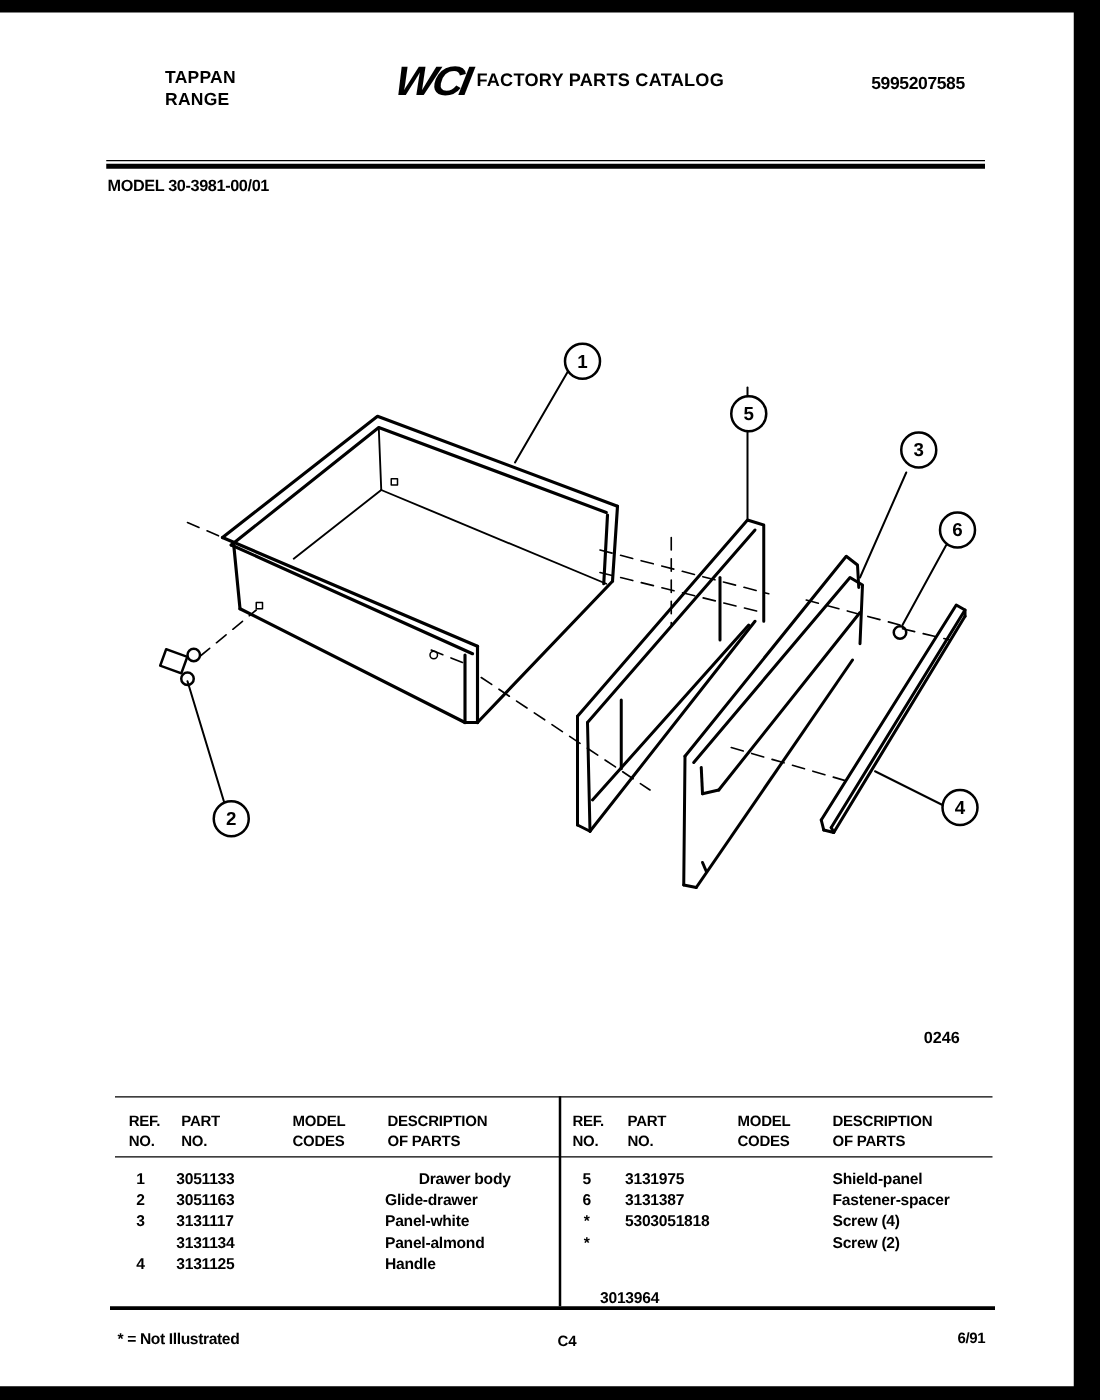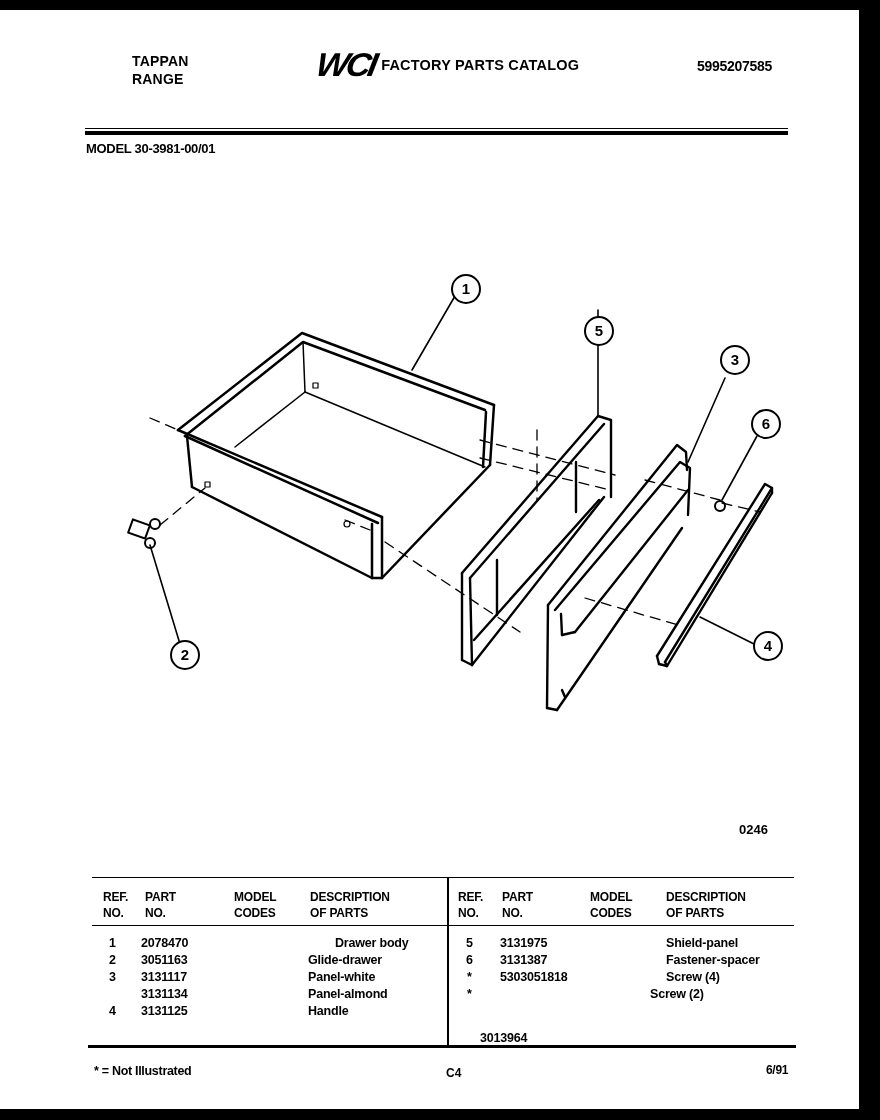--- a/index.html
+++ b/index.html
@@ -208,21 +208,21 @@
   <div>MODEL</div>
   <div>CODES</div>
 </div>
 <div class="th" style="left:666px; top:889px;">
   <div>DESCRIPTION</div>
   <div>OF PARTS</div>
 </div>
 
 <div class="row" style="left:0; top:935px;">
   <span class="cell" style="left:109px;">1</span>
-  <span class="cell" style="left:141px;">2078470</span>
+  <span class="cell" style="left:141px;">3051133</span>
   <span class="cell" style="left:308px;padding-left:27px;">Drawer body</span>
 </div>
 <div class="row" style="left:0; top:952px;">
   <span class="cell" style="left:109px;">2</span>
   <span class="cell" style="left:141px;">3051163</span>
   <span class="cell" style="left:308px;">Glide-drawer</span>
 </div>
 <div class="row" style="left:0; top:969px;">
   <span class="cell" style="left:109px;">3</span>
   <span class="cell" style="left:141px;">3131117</span>
@@ -250,18 +250,18 @@
   <span class="cell" style="left:666px;">Fastener-spacer</span>
 </div>
 <div class="row" style="left:0; top:969px;">
   <span class="cell" style="left:467px;">*</span>
   <span class="cell" style="left:500px;">5303051818</span>
   <span class="cell" style="left:666px;">Screw (4)</span>
 </div>
 <div class="row" style="left:0; top:986px;">
   <span class="cell" style="left:467px;">*</span>
   <span class="cell" style="left:480px;margin-top:44px;">3013964</span>
-  <span class="cell" style="left:650px;">Screw (2)</span>
+  <span class="cell" style="left:666px;">Screw (2)</span>
 </div>
 
 <div class="footnote">* = Not Illustrated</div>
 <div class="page-code">C4</div>
 <div class="date">6/91</div>
 
 </body></html>

